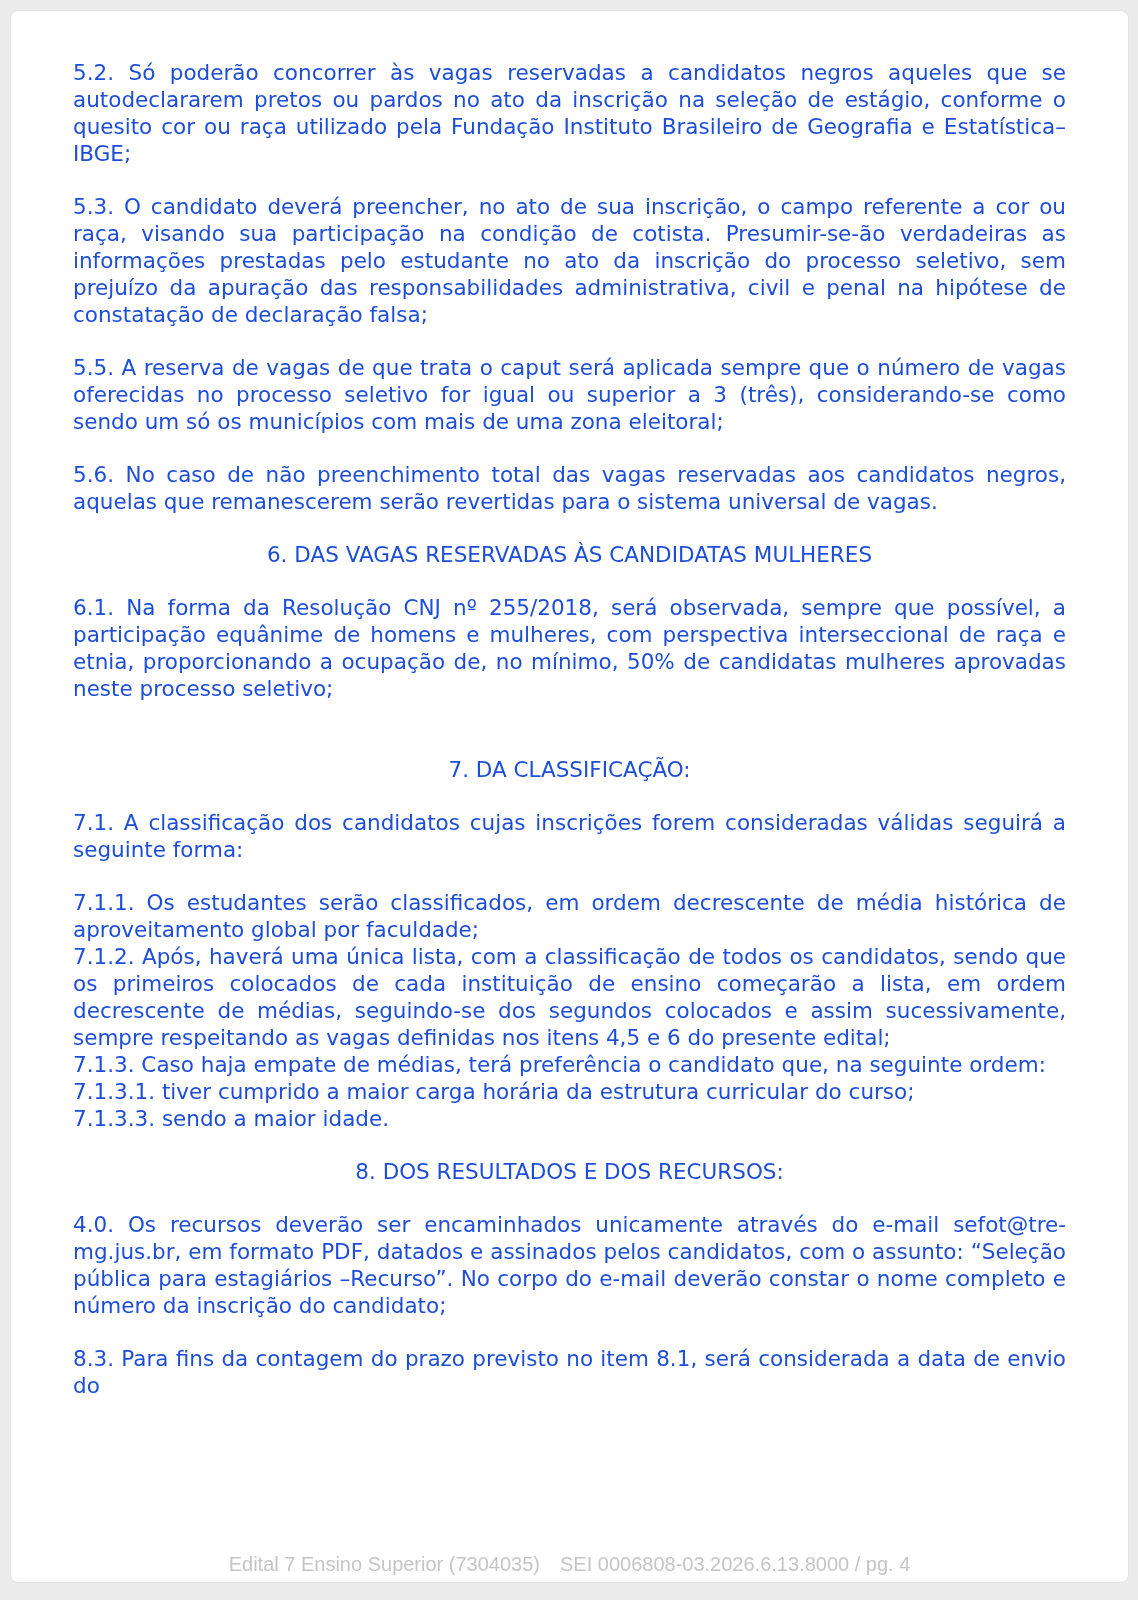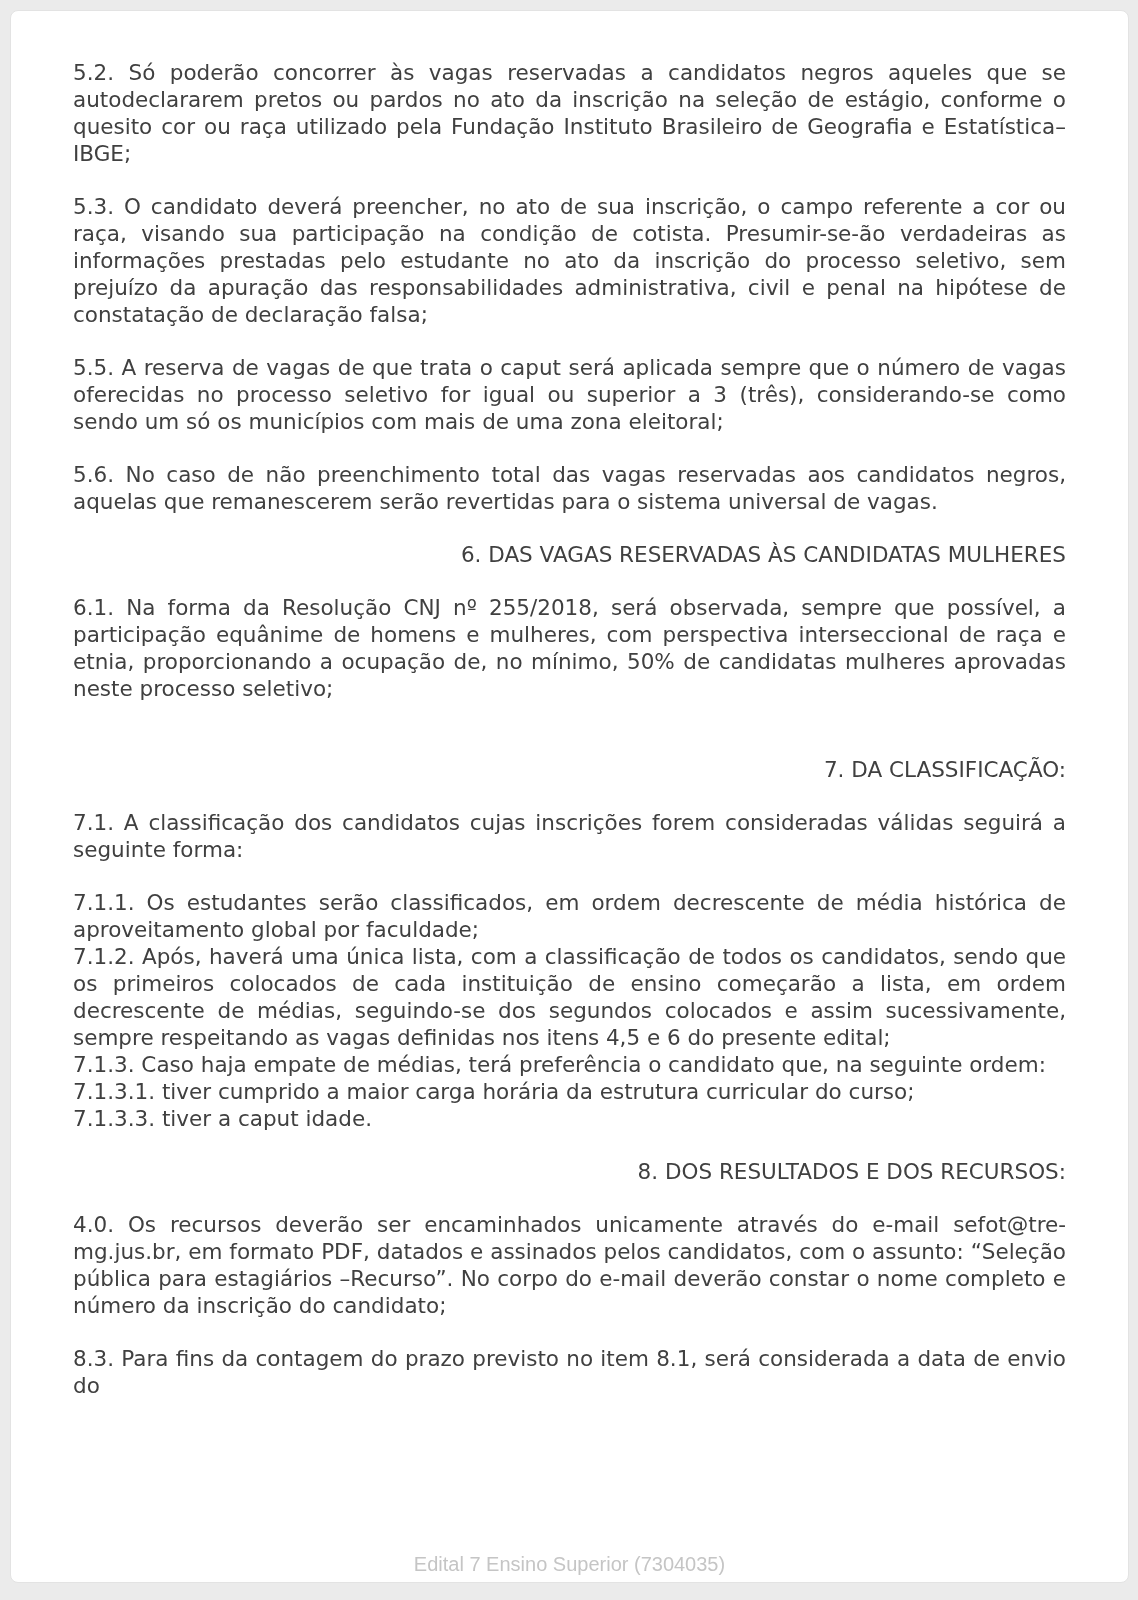--- a/index.html
+++ b/index.html
@@ -24,28 +24,28 @@
     background: #ffffff;
     border: 1px solid #e3e3e3;
     border-radius: 8px;
     padding: 48px 62px 0 62px;
   }
   .blk {
     margin: 26px 0 0 0;
     font-family: "DejaVu Sans", sans-serif;
     font-size: 21.5px;
     line-height: 27px;
-    color: #404040;
+    color: #1d4ed8;
     text-align: justify;
     letter-spacing: 0;
   }
   .blk.first   { margin-top: 0; }
   .blk.tight   { margin-top: 0; }
   .blk.gap-lg  { margin-top: 54px; }
-  .blk.heading { text-align: right; }
+  .blk.heading { text-align: center; }
   .page-footer {
     position: absolute;
     left: 0;
     right: 0;
     bottom: 6px;
     display: flex;
     justify-content: center;
     gap: 20px;
     font-family: "Liberation Sans", sans-serif;
     font-size: 20px;
@@ -64,23 +64,24 @@
     <p class="blk">5.5. A reserva de vagas de que trata o caput será aplicada sempre que o número de vagas oferecidas no processo seletivo for igual ou superior a 3 (três), considerando-se como sendo um só os municípios com mais de uma zona eleitoral;</p>
     <p class="blk">5.6. No caso de não preenchimento total das vagas reservadas aos candidatos negros, aquelas que remanescerem serão revertidas para o sistema universal de vagas.</p>
     <p class="blk heading">6. DAS VAGAS RESERVADAS ÀS CANDIDATAS MULHERES</p>
     <p class="blk">6.1. Na forma da Resolução CNJ nº 255/2018, será observada, sempre que possível, a participação equânime de homens e mulheres, com perspectiva interseccional de raça e etnia, proporcionando a ocupação de, no mínimo, 50% de candidatas mulheres aprovadas neste processo seletivo;</p>
     <p class="blk heading gap-lg">7. DA CLASSIFICAÇÃO:</p>
     <p class="blk">7.1. A classificação dos candidatos cujas inscrições forem consideradas válidas seguirá a seguinte forma:</p>
     <p class="blk">7.1.1. Os estudantes serão classificados, em ordem decrescente de média histórica de aproveitamento global por faculdade;</p>
     <p class="blk tight">7.1.2. Após, haverá uma única lista, com a classificação de todos os candidatos, sendo que os primeiros colocados de cada instituição de ensino começarão a lista, em ordem decrescente de médias, seguindo-se dos segundos colocados e assim sucessivamente, sempre respeitando as vagas definidas nos itens 4,5 e 6 do presente edital;</p>
     <p class="blk tight">7.1.3. Caso haja empate de médias, terá preferência o candidato que, na seguinte ordem:</p>
     <p class="blk tight">7.1.3.1. tiver cumprido a maior carga horária da estrutura curricular do curso;</p>
-    <p class="blk tight">7.1.3.3. tiver a caput idade.</p>
+    <p class="blk tight">7.1.3.3. sendo a maior idade.</p>
     <p class="blk heading">8. DOS RESULTADOS E DOS RECURSOS:</p>
     <p class="blk">4.0. Os recursos deverão ser encaminhados unicamente através do e-mail sefot@tre-mg.jus.br, em formato PDF, datados e assinados pelos candidatos, com o assunto: “Seleção pública para estagiários –Recurso”. No corpo do e-mail deverão constar o nome completo e número da inscrição do candidato;</p>
     <p class="blk">8.3. Para fins da contagem do prazo previsto no item 8.1, será considerada a data de envio do</p>
 
     <div class="page-footer">
       <span>Edital 7 Ensino Superior (7304035)</span>
+      <span>SEI 0006808-03.2026.6.13.8000 / pg. 4</span>
     </div>
 
   </div>
 </div>
 
 </body></html>

